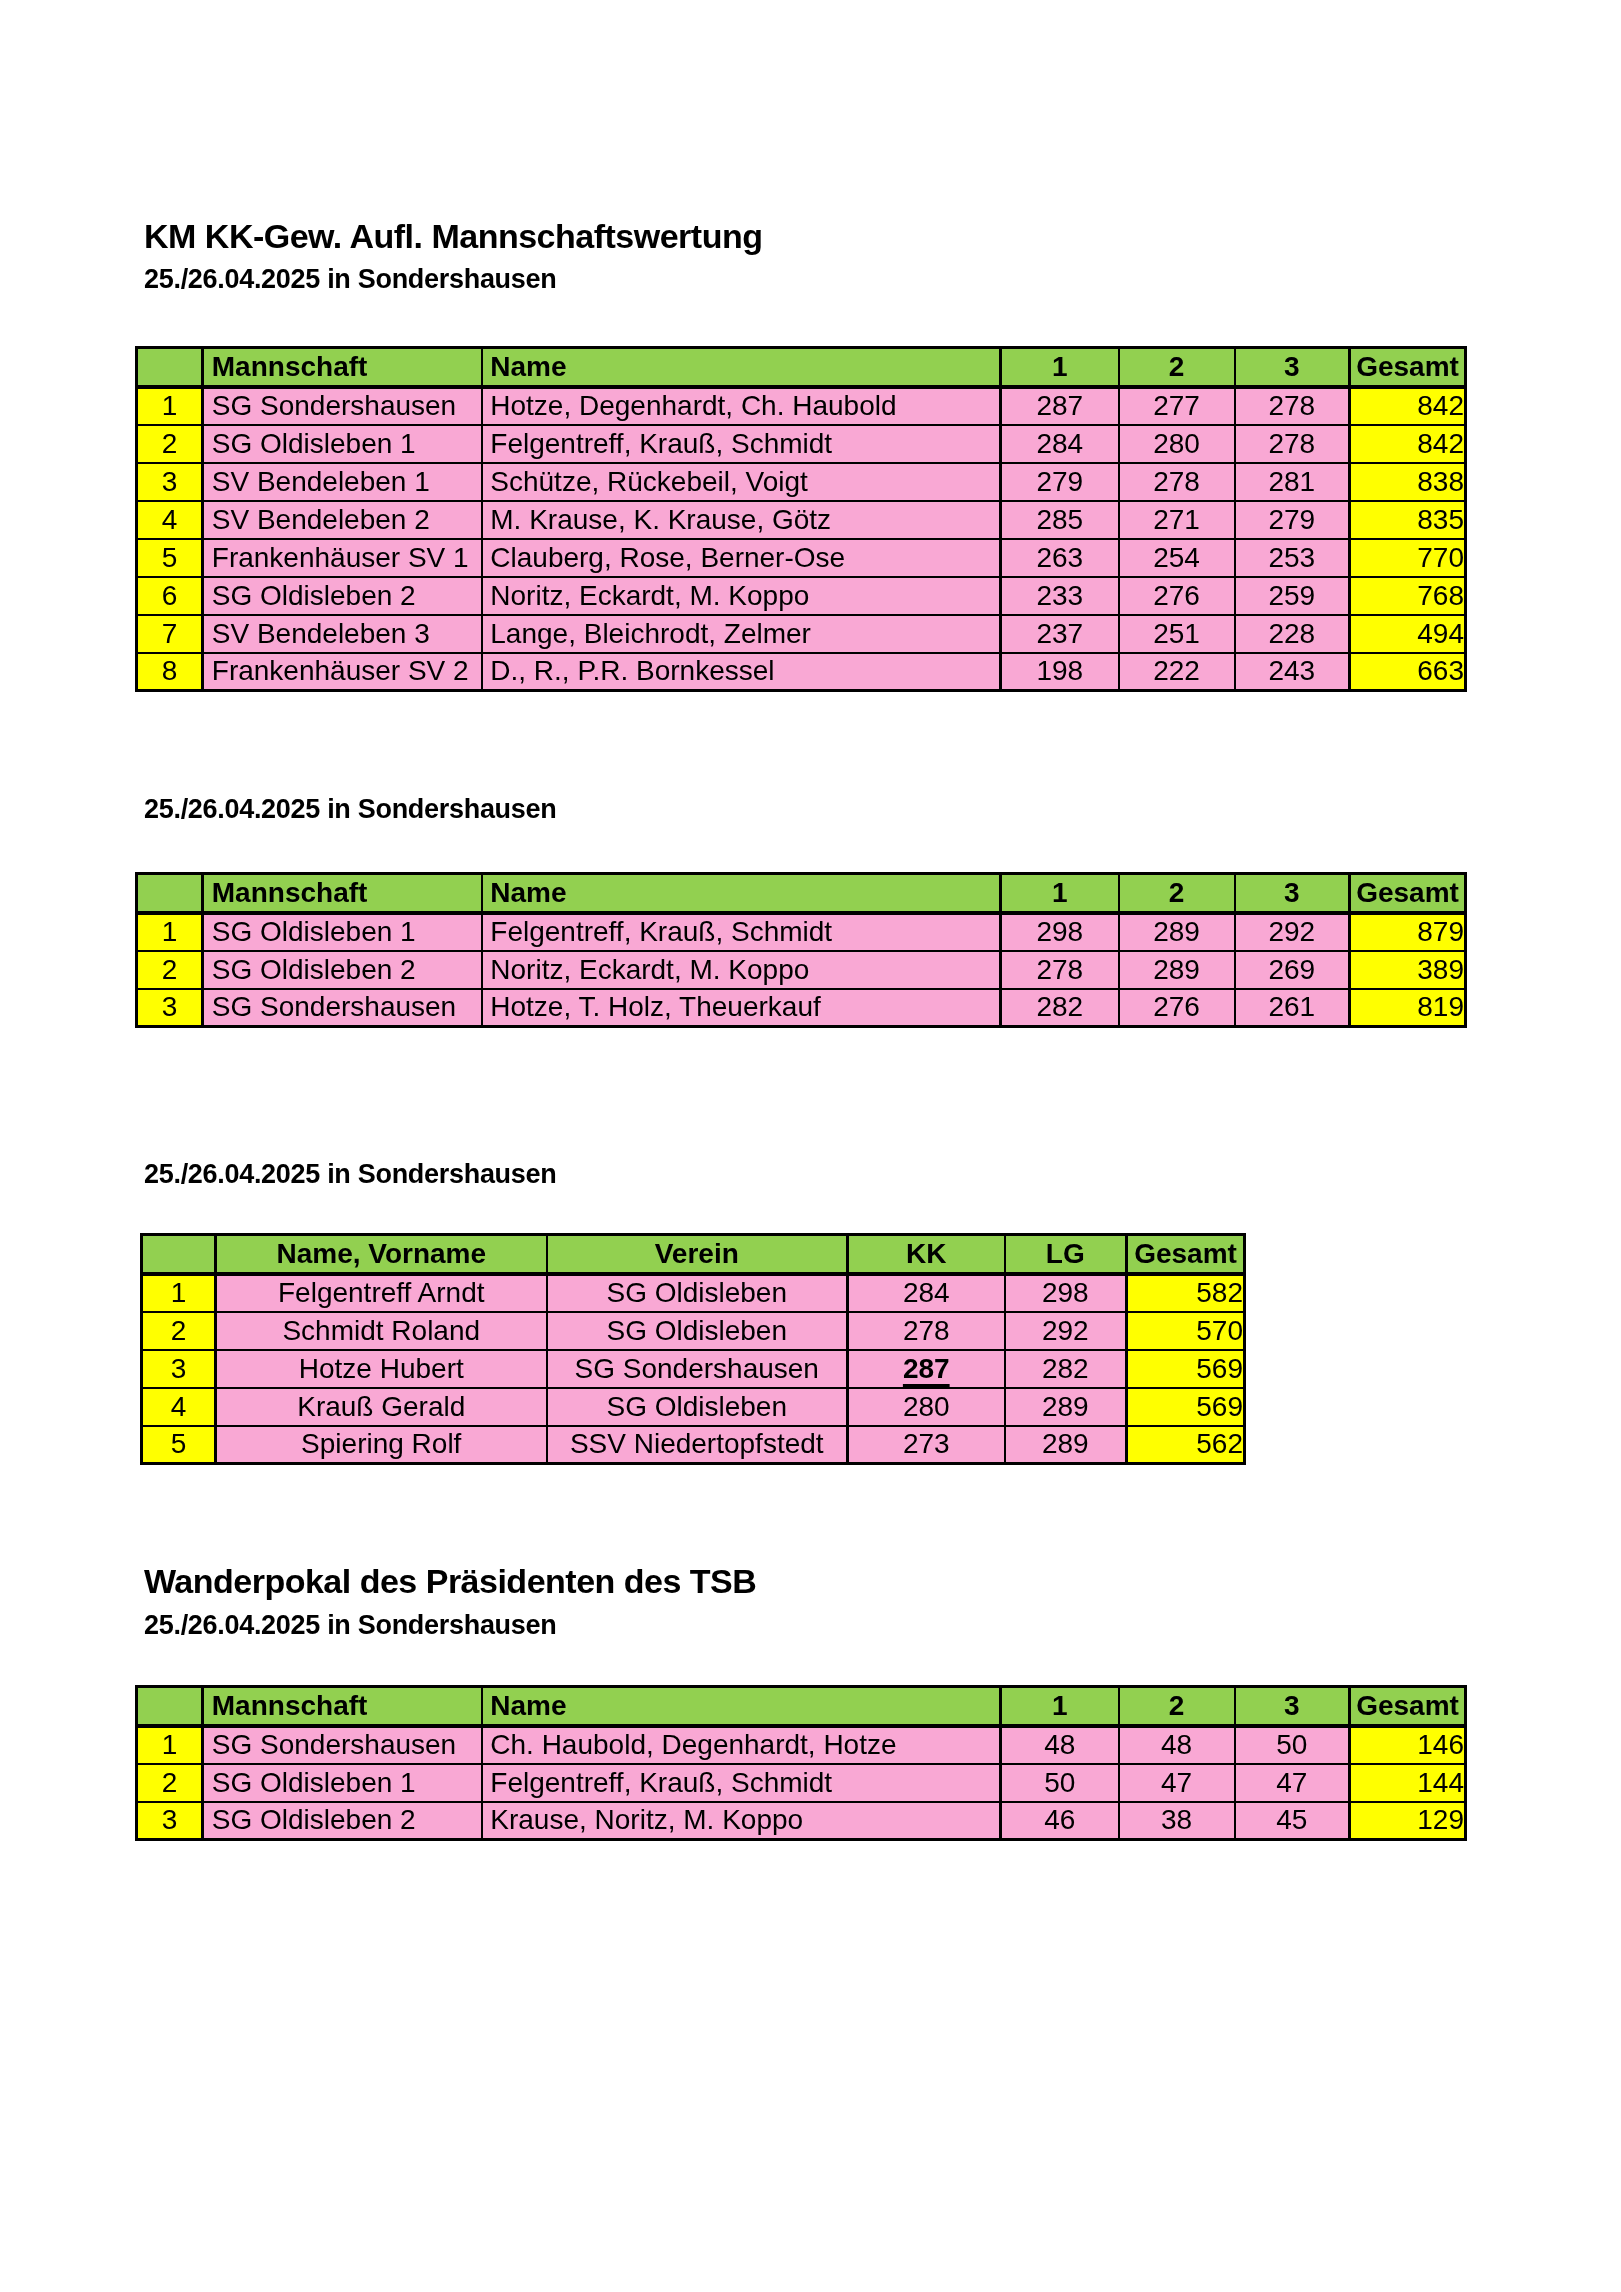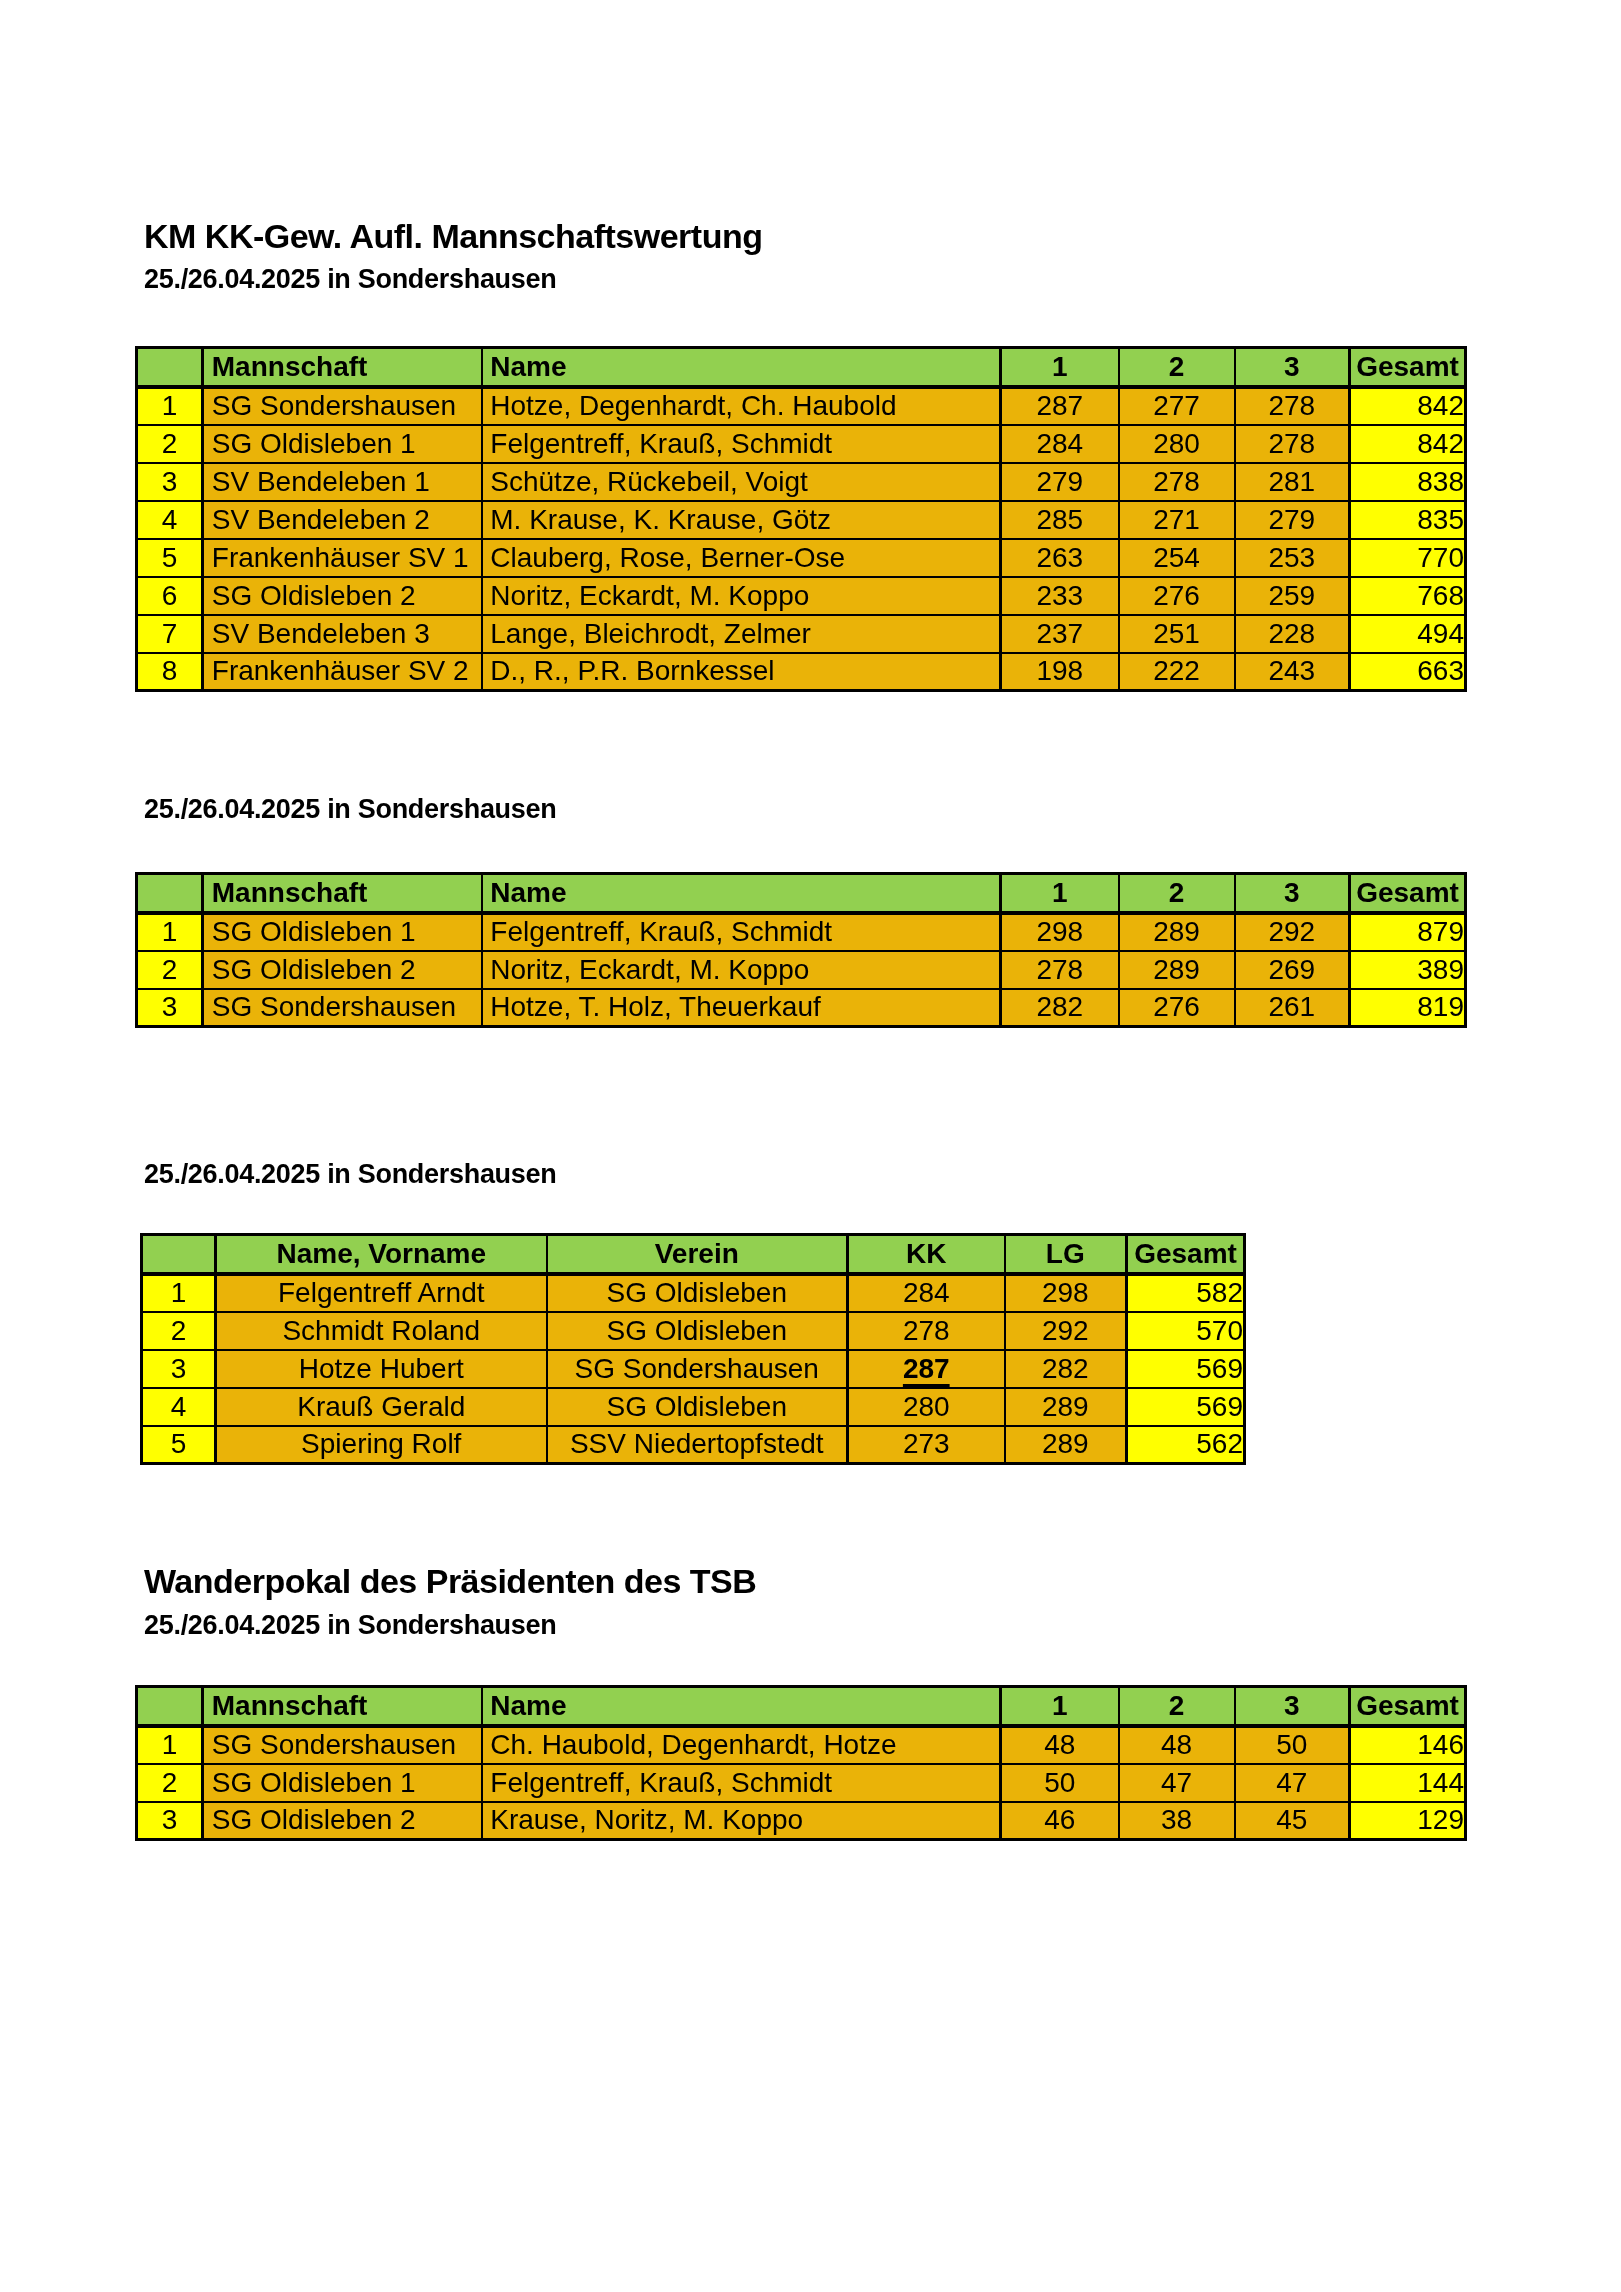--- a/index.html
+++ b/index.html
@@ -12,21 +12,21 @@
   .title {
     position:absolute; left:144px; font-size:34px; font-weight:bold;
     line-height:1.15; white-space:nowrap; letter-spacing:-0.5px;
   }
   .subtitle {
     position:absolute; left:144px; font-size:27px; font-weight:bold;
     line-height:1.15; white-space:nowrap; letter-spacing:-0.3px;
   }
   table.tbl {
     position:absolute; border-collapse:collapse; table-layout:fixed;
-    border:3.9px solid #000; background:#eab308;
+    border:3.9px solid #000; background:#f9a8d4;
   }
   .tbl th, .tbl td {
     border:2px solid #000; box-sizing:border-box; height:38px;
     font-size:28px; vertical-align:middle; white-space:nowrap; overflow:hidden;
   }
   .tbl th {
     height:39px; background:var(--green); font-weight:bold;
     border-bottom-width:4.9px; text-align:center;
   }
   .tbl th.h-left { text-align:left; padding-left:7.8px; }

